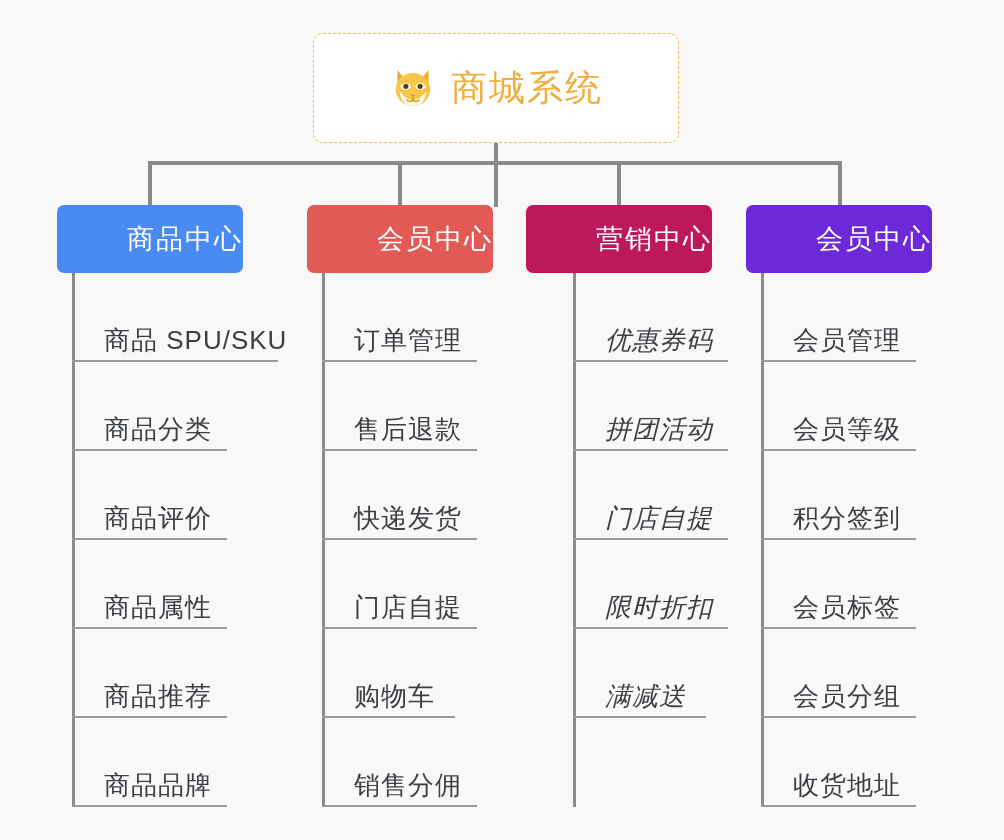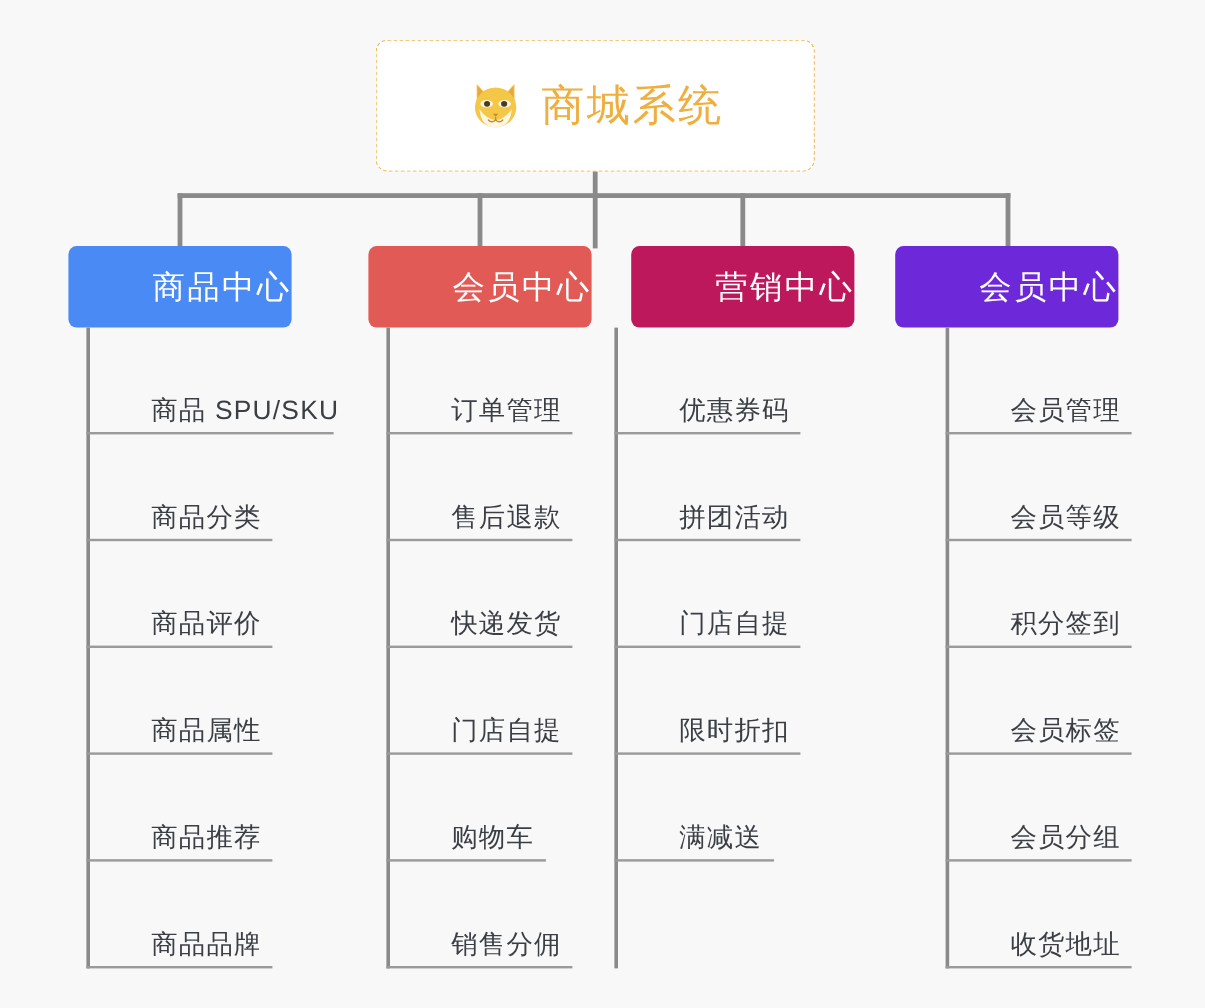--- a/index.html
+++ b/index.html
@@ -83,24 +83,24 @@
   }
   .leaf-item {
     position: relative;
     height: 89px;
     display: flex;
     align-items: flex-end;
     justify-content: flex-start;
     border-bottom: 2px solid #9a9a9a;
   }
   .leaf-text {
-    font-size: 22px;
+    font-size: 26px;
     color: #3b3f44;
     line-height: 1;
-    padding: 0 6px 7px 54px;
+    padding: 0 6px 7px 32px;
     white-space: nowrap;
     letter-spacing: 1px;
   }
 </style>
 </head>
 <body>
 
 <div id="diagram">
 
   <div class="root-node">
@@ -176,42 +176,42 @@
         <div class="leaf-item" style="width: 133px;">
           <span class="leaf-text">购物车</span>
         </div>
         <div class="leaf-item" style="width: 155px;">
           <span class="leaf-text">销售分佣</span>
         </div>
       </div>
       <div class="cat-box" style="left: 526px; width: 186px; background: #be185d;">
         <div class="cat-label">营销中心</div>
       </div>
-      <div class="leaf-col" style="left: 512px; width: 160px;">
+      <div class="leaf-col" style="left: 573px; width: 160px; font-style: italic;">
         <div class="leaf-spine" style="height: 534px;"></div>
         <div class="leaf-item" style="width: 155px;">
           <span class="leaf-text">优惠券码</span>
         </div>
         <div class="leaf-item" style="width: 155px;">
           <span class="leaf-text">拼团活动</span>
         </div>
         <div class="leaf-item" style="width: 155px;">
           <span class="leaf-text">门店自提</span>
         </div>
         <div class="leaf-item" style="width: 155px;">
           <span class="leaf-text">限时折扣</span>
         </div>
         <div class="leaf-item" style="width: 133px;">
           <span class="leaf-text">满减送</span>
         </div>
       </div>
       <div class="cat-box" style="left: 746px; width: 186px; background: #6d28d9;">
         <div class="cat-label">会员中心</div>
       </div>
-      <div class="leaf-col" style="left: 788px; width: 160px;">
+      <div class="leaf-col" style="left: 761px; width: 160px;">
         <div class="leaf-spine" style="height: 534px;"></div>
         <div class="leaf-item" style="width: 155px;">
           <span class="leaf-text">会员管理</span>
         </div>
         <div class="leaf-item" style="width: 155px;">
           <span class="leaf-text">会员等级</span>
         </div>
         <div class="leaf-item" style="width: 155px;">
           <span class="leaf-text">积分签到</span>
         </div>

